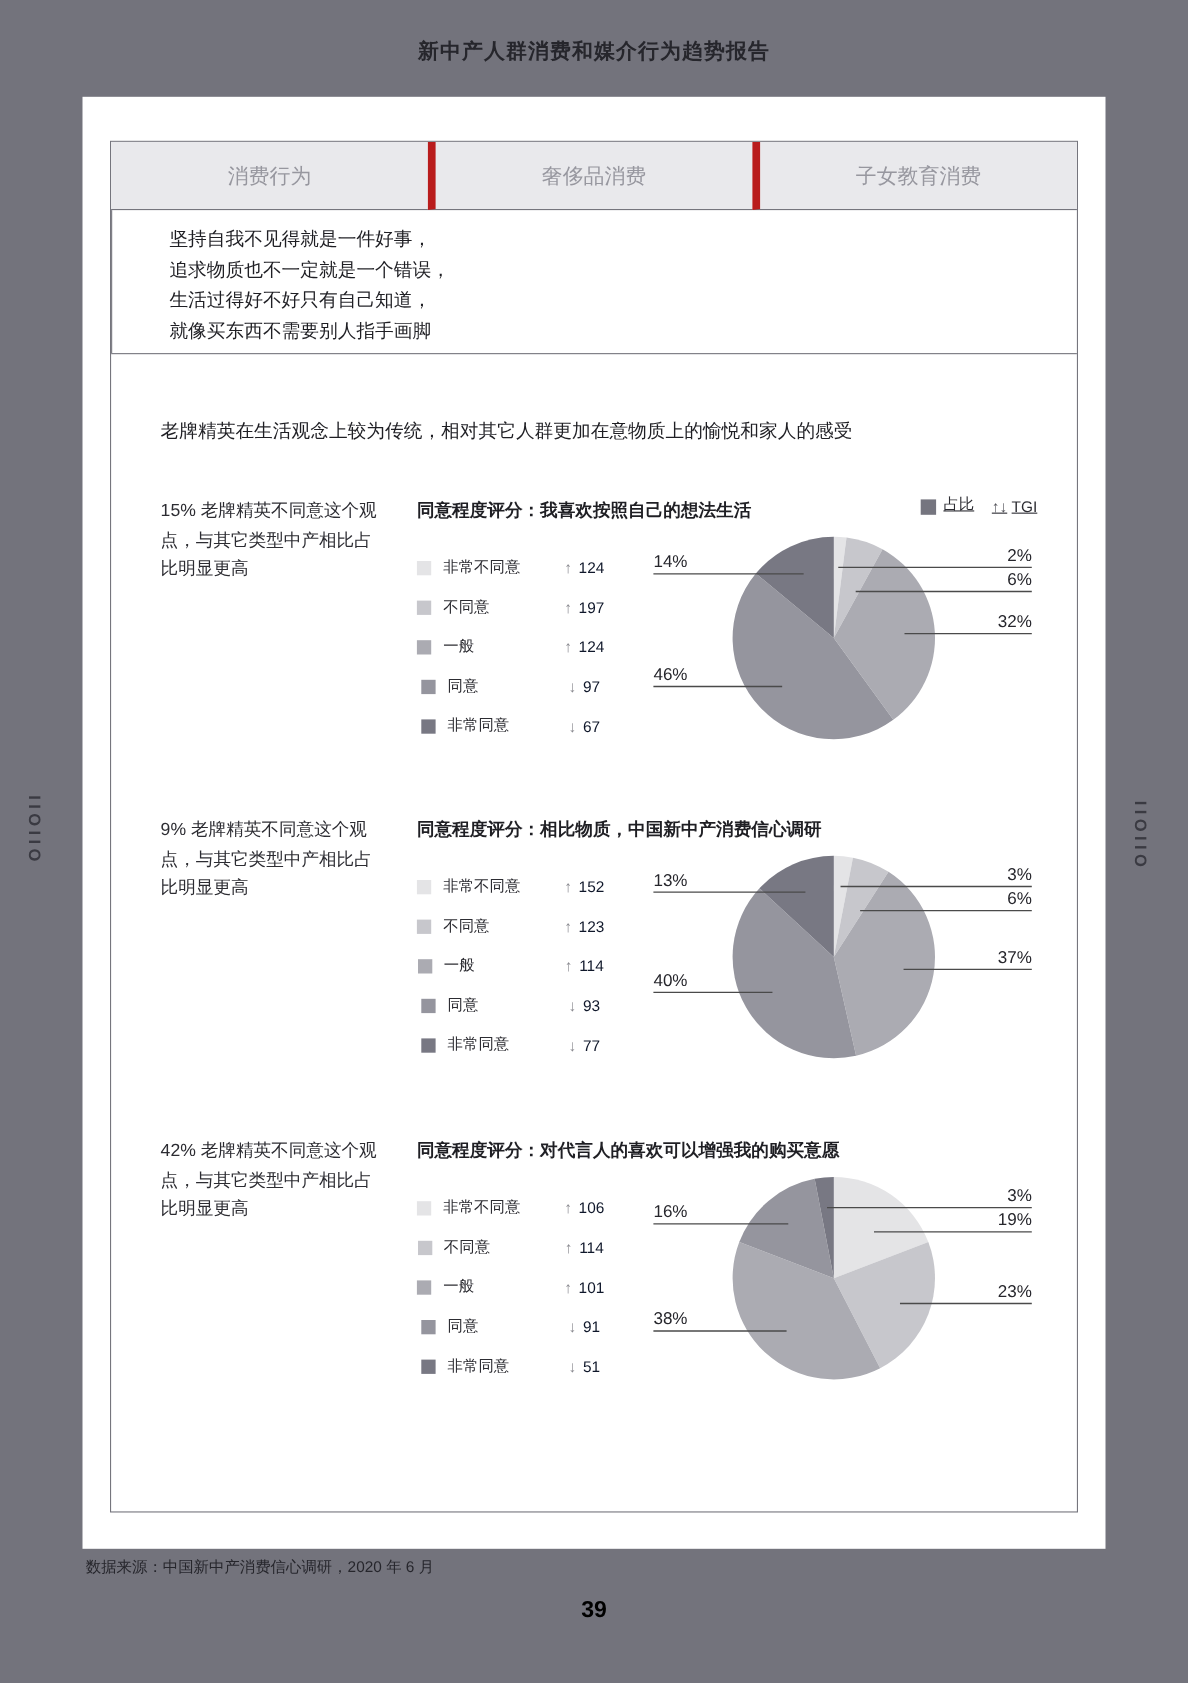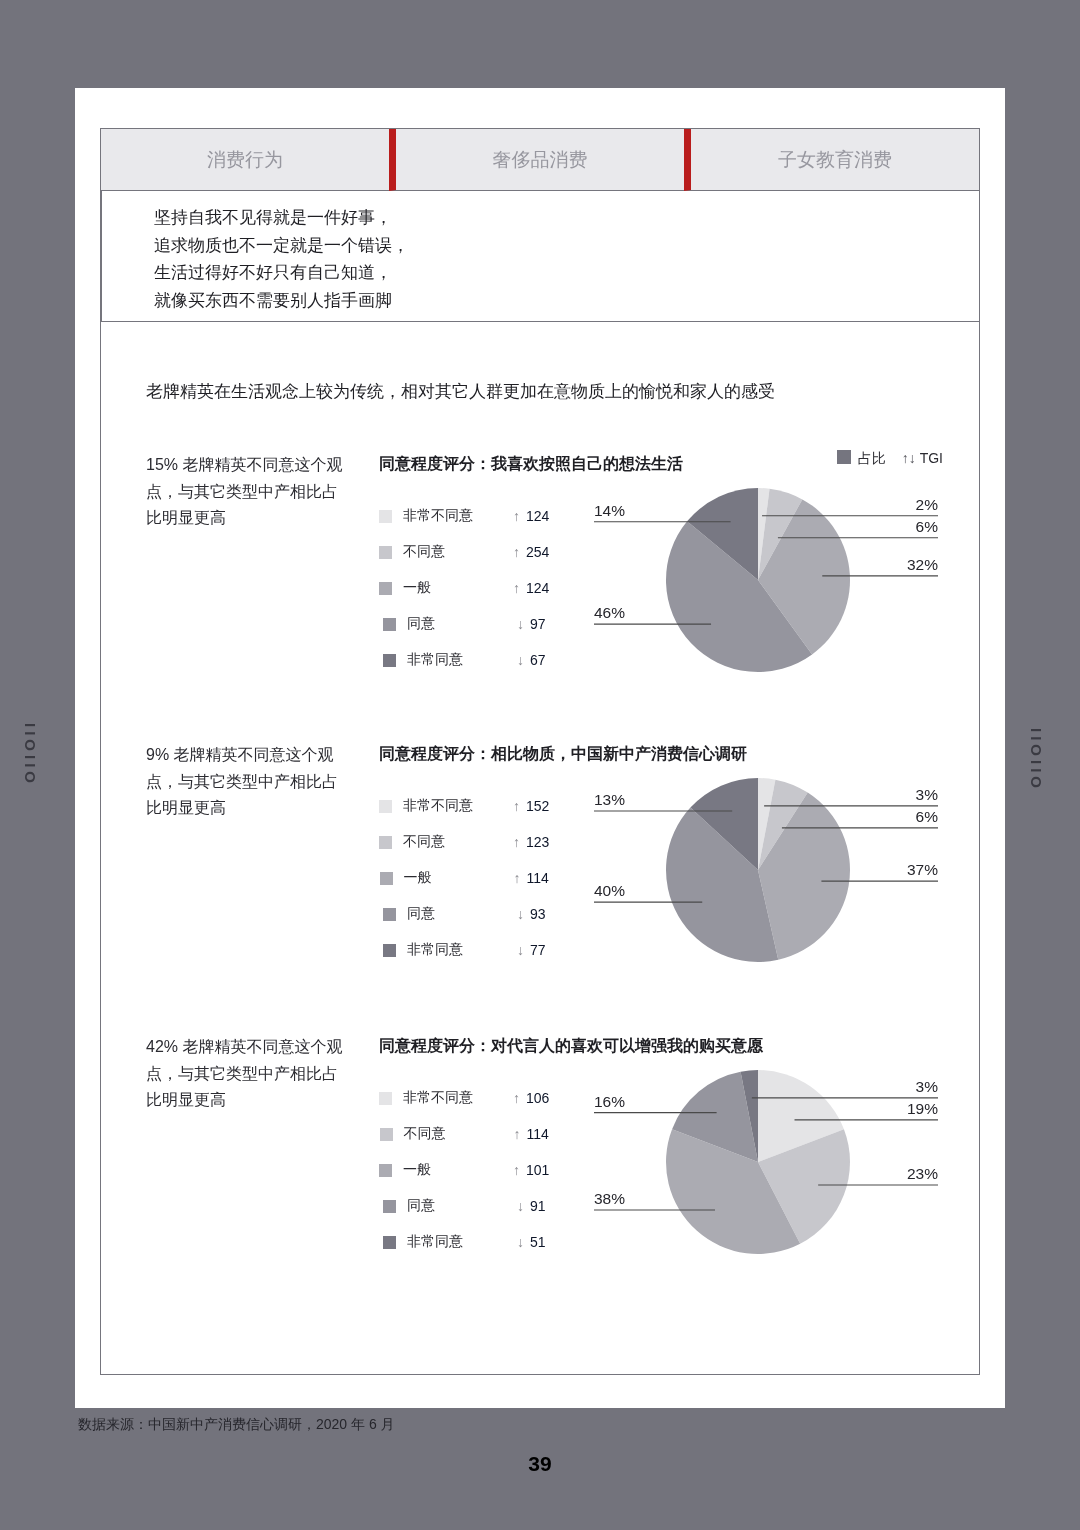--- a/index.html
+++ b/index.html
@@ -45,21 +45,21 @@
   }
   .quote {
     width:438px; box-sizing:border-box; border-left:1px solid #75757d;
     padding:13px 0 0 52px; font-size:17px; color:#1f1f24; line-height:1.62;
   }
 
   .charts-area { position:relative; height:1051px; }
   .section-heading { position:absolute; left:45px; top:58px; font-size:17px; color:#1f1f24;text-align:right; }
   .global-legend {
     position:absolute; right:36px; top:128px;
-    display:flex; align-items:flex-start; font-size:14px; color:#2c2c32;
+    display:flex; align-items:flex-end; font-size:14px; color:#2c2c32;text-decoration:underline;
   }
   .gl-swatch { width:14px; height:14px; background:#75757f; margin-right:7px; }
   .gl-arrows { margin-left:16px; margin-right:4px; color:#55555c; }
 
   .chart-block { position:absolute; left:0; width:878px; height:280px; }
   .block-note {
     position:absolute; left:45px; top:0; width:200px;
     font-size:16px; color:#2c2c32; line-height:1.66;
   }
   .block-title { position:absolute; left:278px; top:2px; font-size:16px; font-weight:600; color:#1f1f24; }
@@ -75,20 +75,21 @@
   .page-number {
     position:absolute; top:1452px; left:0; width:100%;
     text-align:center; font-size:21px; font-weight:700; color:#000000;
   }
 </style>
 </head>
 <body>
 
 <div class="stage">
 
+  <div class="header-title">新中产人群消费和媒介行为趋势报告</div>
 
   <div class="side-mark left">IIOIIO</div>
   <div class="side-mark right">IIOIIO</div>
 
   <div class="page-card">
     <div class="content-box">
 
       <div class="tabs">
         <div class="tab">消费行为</div>
         <div class="tab">奢侈品消费</div>
@@ -122,21 +123,21 @@
                 <div class="legend-row">
                   <span class="legend-swatch" style="background: rgb(228, 228, 230);"></span>
                   <span class="legend-label">非常不同意</span>
                   <span class="legend-arrow">↑</span>
                   <span class="legend-tgi">124</span>
                 </div>
                 <div class="legend-row">
                   <span class="legend-swatch" style="background: rgb(199, 199, 204);"></span>
                   <span class="legend-label">不同意</span>
                   <span class="legend-arrow">↑</span>
-                  <span class="legend-tgi">254</span>
+                  <span class="legend-tgi">197</span>
                 </div>
                 <div class="legend-row">
                   <span class="legend-swatch" style="background: rgb(171, 171, 178);"></span>
                   <span class="legend-label">一般</span>
                   <span class="legend-arrow">↑</span>
                   <span class="legend-tgi">124</span>
                 </div>
                 <div class="legend-row">
                   <span class="legend-swatch" style="background: rgb(149, 149, 158);"></span>
                   <span class="legend-label">同意</span>

